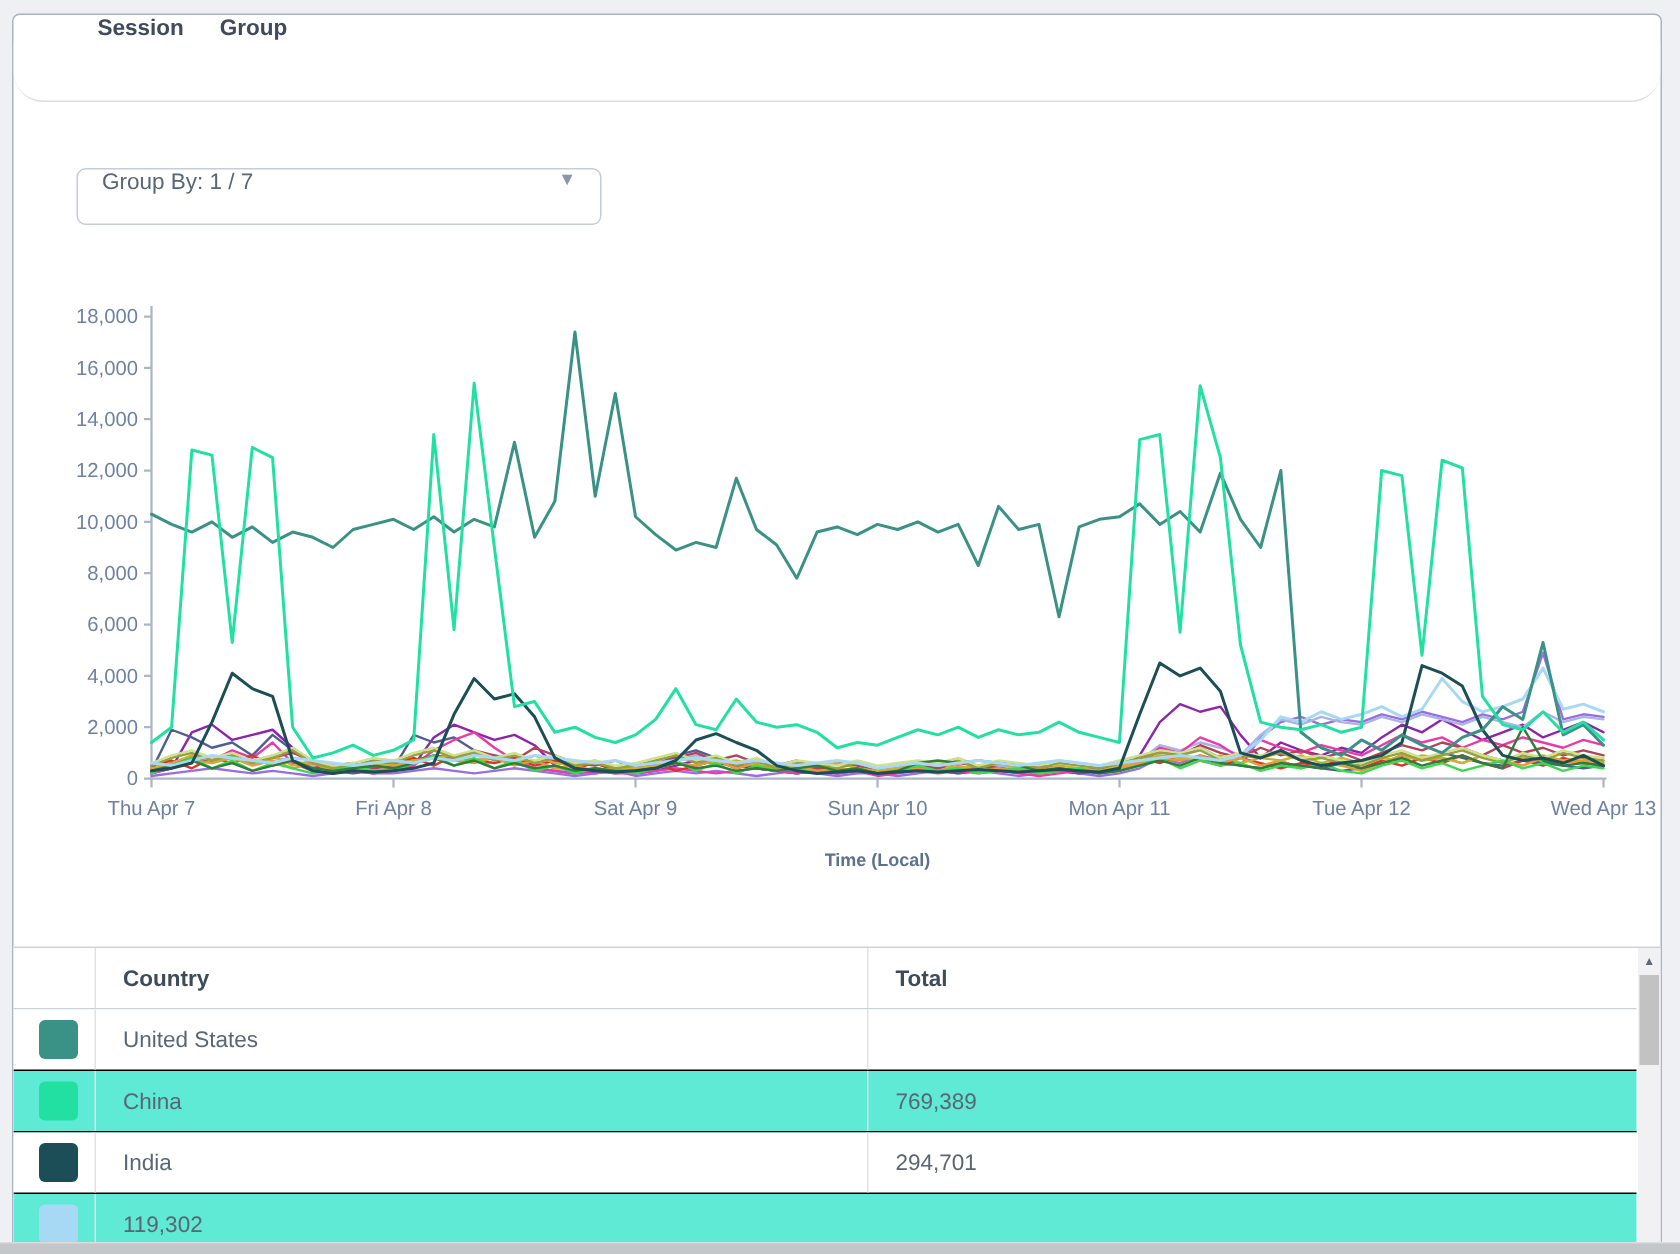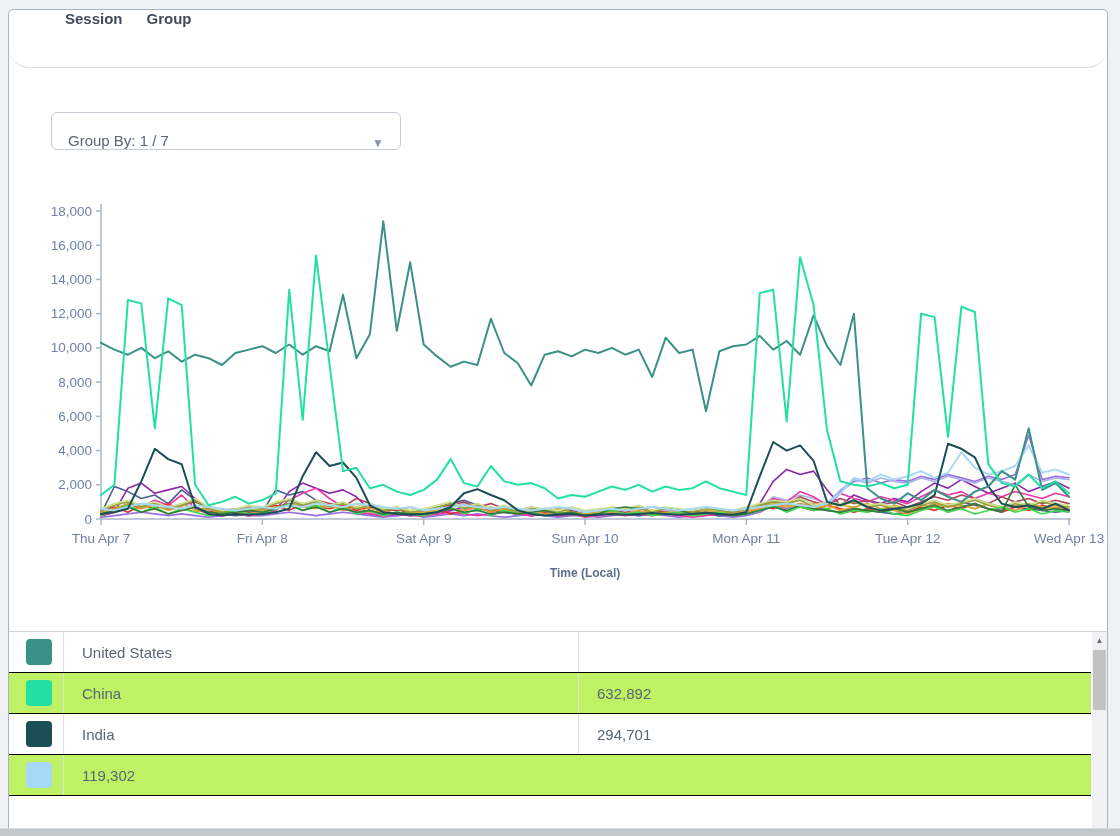--- a/index.html
+++ b/index.html
@@ -22,37 +22,37 @@
     font-size:15px;font-weight:bold;color:#3f4b5c;cursor:pointer;padding:0 3px;
   }
   .tab.active::after{
     content:"";position:absolute;left:-4px;right:-10px;bottom:-1px;height:4px;
     background:#55dbc0;border-radius:2px;
   }
   
   .dropdown{
     position:absolute;left:42px;top:102px;width:350px;height:38px;
     box-sizing:border-box;border:1px solid #c5ccd6;border-radius:6px;background:#fff;
-    display:flex;align-items:flex-end;justify-content:space-between;
+    display:flex;align-items:flex-start;justify-content:space-between;
     padding:0 16px;font-size:15px;color:#5a6676;cursor:pointer;
   }
   .caret{color:#8a96a8;font-size:12px;line-height:1}
   
   .chart-wrap{position:absolute;left:0;top:186px;width:1100px;height:400px}
   svg text{font-family:"Liberation Sans",sans-serif}
   
   .table{
     position:absolute;left:0;top:621px;right:0;bottom:0;
     border-top:1px solid #ccd3dc;font-size:15px;color:#5a6576;background:#fff;
   }
   .trow{
     display:grid;grid-template-columns:55px 515px 1fr;height:40px;
     border-bottom:1px solid #000000;margin-right:16px;background:#fff;
   }
-  .trow.striped{background:#bef264}
+  .trow.striped{background:#5eead4}
   .trow.thead{font-weight:bold;color:#3e4b5d;border-bottom:1px solid #c9d1da}
   .cell{display:flex;align-items:center;height:100%;box-sizing:border-box;overflow:hidden}
   .cell.pad{padding-left:18px}
   .c-swatch{border-right:1px solid #dde2e9}
   .c-country{border-right:1px solid #dde2e9}
   .swatch{width:26px;height:26px;border-radius:4px;margin-left:17px}
   
   .vscroll{position:absolute;right:0;top:0;bottom:0;width:15px;background:#f1f1f3}
   .vscroll .up{
     height:16px;display:flex;align-items:center;justify-content:center;
@@ -140,32 +140,37 @@
           <polyline points="92.0,312.7 105.4,314.4 118.9,311.0 132.3,307.6 145.8,309.3 159.2,311.0 172.7,312.7 186.1,309.3 199.6,311.0 213.0,312.7 226.4,314.4 239.9,312.7 253.3,311.0 266.8,312.7 280.2,309.3 293.7,311.0 307.1,307.6 320.6,309.3 334.0,311.0 347.4,307.6 360.9,309.3 374.3,311.0 387.8,312.7 401.2,311.0 414.7,314.4 428.1,312.7 441.6,311.0 455.0,309.3 468.4,311.0 481.9,312.7 495.3,311.0 508.8,312.7 522.2,314.4 535.7,312.7 549.1,311.0 562.6,312.7 576.0,316.2 589.4,314.4 602.9,312.7 616.3,314.4 629.8,312.7 643.2,311.0 656.7,312.7 670.1,314.4 683.6,312.7 697.0,311.0 710.4,312.7 723.9,314.4 737.3,312.7 750.8,311.0 764.2,309.3 777.7,307.6 791.1,309.3 804.6,311.0 818.0,307.6 831.4,297.3 844.9,281.9 858.3,285.4 871.8,278.5 885.2,283.6 898.7,280.2 912.1,275.1 925.6,281.9 939.0,276.8 952.4,256.3 965.9,271.7 979.3,278.5 992.8,275.1 1006.2,270.0 1019.7,249.4 1033.1,276.8 1046.6,273.4 1060.0,278.5" stroke="#a7d9f5" stroke-width="2"></polyline>
           <polyline points="92.0,317.9 105.4,316.2 118.9,312.7 132.3,285.4 145.8,252.8 159.2,263.1 172.7,268.2 186.1,311.0 199.6,317.9 213.0,319.6 226.4,317.9 239.9,318.7 253.3,317.9 266.8,316.2 280.2,312.7 293.7,280.2 307.1,256.3 320.6,270.0 334.0,266.5 347.4,281.9 360.9,309.3 374.3,316.2 387.8,317.9 401.2,318.7 414.7,317.9 428.1,316.2 441.6,311.0 455.0,297.3 468.4,293.1 481.9,299.0 495.3,304.2 508.8,314.4 522.2,317.9 535.7,319.6 549.1,318.7 562.6,317.9 576.0,319.6 589.4,318.7 602.9,317.9 616.3,318.7 629.8,317.9 643.2,317.0 656.7,317.9 670.1,318.7 683.6,317.9 697.0,317.0 710.4,317.9 723.9,318.7 737.3,316.2 750.8,280.2 764.2,246.0 777.7,254.6 791.1,249.4 804.6,264.8 818.0,305.9 831.4,309.3 844.9,304.2 858.3,311.0 871.8,314.4 885.2,312.7 898.7,311.0 912.1,307.6 925.6,299.0 939.0,247.7 952.4,252.8 965.9,261.4 979.3,290.5 992.8,307.6 1006.2,311.0 1019.7,309.3 1033.1,312.7 1046.6,307.6 1060.0,314.4" stroke="#1c4e57" stroke-width="2"></polyline>
           <polyline points="92.0,146.8 105.4,153.6 118.9,158.7 132.3,151.9 145.8,162.2 159.2,155.3 172.7,165.6 186.1,158.7 199.6,162.2 213.0,169.0 226.4,157.0 239.9,153.6 253.3,150.2 266.8,157.0 280.2,148.5 293.7,158.7 307.1,150.2 320.6,155.3 334.0,98.8 347.4,162.2 360.9,138.2 374.3,25.3 387.8,134.8 401.2,66.3 414.7,148.5 428.1,160.4 441.6,170.7 455.0,165.6 468.4,169.0 481.9,122.8 495.3,157.0 508.8,167.3 522.2,189.5 535.7,158.7 549.1,155.3 562.6,160.4 576.0,153.6 589.4,157.0 602.9,151.9 616.3,158.7 629.8,153.6 643.2,181.0 656.7,141.6 670.1,157.0 683.6,153.6 697.0,215.2 710.4,155.3 723.9,150.2 737.3,148.5 750.8,139.9 764.2,153.6 777.7,145.0 791.1,158.7 804.6,119.4 818.0,150.2 831.4,169.0 844.9,117.7 858.3,292.2 871.8,302.5 885.2,307.6 898.7,297.3 912.1,304.2 925.6,293.9 939.0,300.8 952.4,305.9 965.9,295.6 979.3,290.5 992.8,275.1 1006.2,283.6 1019.7,232.3 1033.1,293.9 1046.6,287.1 1060.0,300.8" stroke="#3a9185" stroke-width="2"></polyline>
           <polyline points="92.0,299.0 105.4,288.8 118.9,104.0 132.3,107.4 145.8,232.3 159.2,102.3 172.7,109.1 186.1,288.8 199.6,309.3 213.0,305.9 226.4,300.8 239.9,307.6 253.3,304.2 266.8,297.3 280.2,93.7 293.7,223.8 307.1,59.5 320.6,169.0 334.0,275.1 347.4,271.7 360.9,292.2 374.3,288.8 387.8,295.6 401.2,299.0 414.7,293.9 428.1,283.6 441.6,263.1 455.0,287.1 468.4,290.5 481.9,270.0 495.3,285.4 508.8,288.8 522.2,287.1 535.7,292.2 549.1,302.5 562.6,299.0 576.0,300.8 589.4,295.6 602.9,290.5 616.3,293.9 629.8,288.8 643.2,295.6 656.7,290.5 670.1,293.9 683.6,292.2 697.0,285.4 710.4,292.2 723.9,295.6 737.3,299.0 750.8,97.1 764.2,93.7 777.7,225.5 791.1,61.2 804.6,109.1 818.0,234.0 831.4,285.4 844.9,288.8 858.3,290.5 871.8,287.1 885.2,292.2 898.7,288.8 912.1,117.7 925.6,121.1 939.0,240.9 952.4,110.8 965.9,116.0 979.3,268.2 992.8,287.1 1006.2,290.5 1019.7,278.5 1033.1,292.2 1046.6,285.4 1060.0,297.3" stroke="#21e0a2" stroke-width="2"></polyline>
         </g>
       </svg>
   </div>
 
   <div class="table">
     <div id="table-rows">
+        <div class="trow thead">
+          <div class="cell c-swatch"></div>
+          <div class="cell c-country pad">Country</div>
+          <div class="cell pad">Total</div>
+        </div>
         <div class="trow">
           <div class="cell c-swatch">
             <span class="swatch" style="background:#3a9185"></span>
           </div>
           <div class="cell c-country pad">United States</div>
         </div>
         <div class="trow striped">
           <div class="cell c-swatch">
             <span class="swatch" style="background:#21e0a2"></span>
           </div>
           <div class="cell c-country pad">China</div>
-          <div class="cell pad">632,892</div>
+          <div class="cell pad">769,389</div>
         </div>
         <div class="trow">
           <div class="cell c-swatch">
             <span class="swatch" style="background:#1c4e57"></span>
           </div>
           <div class="cell c-country pad">India</div>
           <div class="cell pad">294,701</div>
         </div>
         <div class="trow striped">
           <div class="cell c-swatch">

